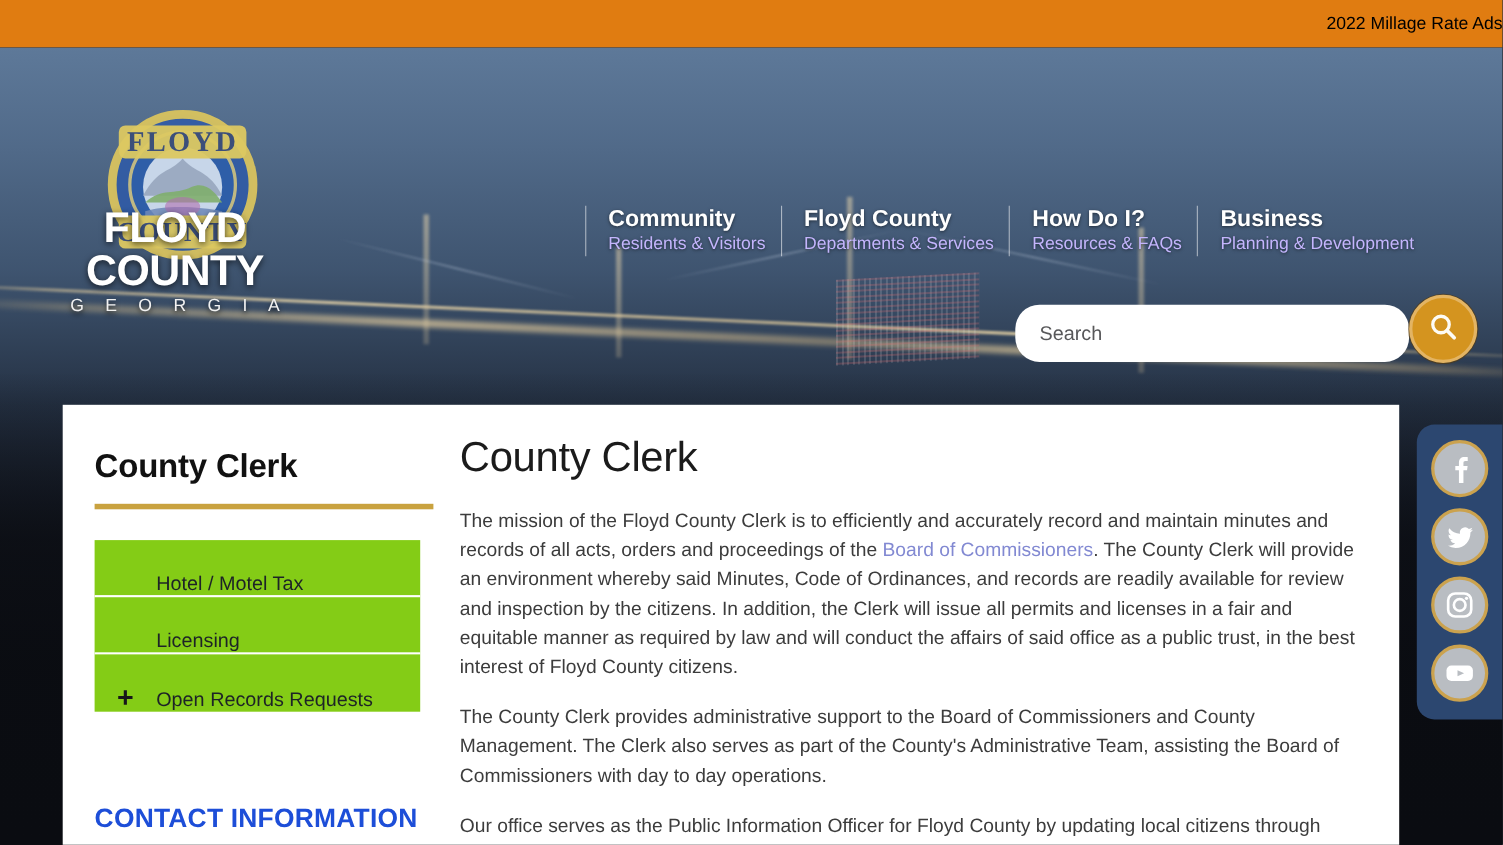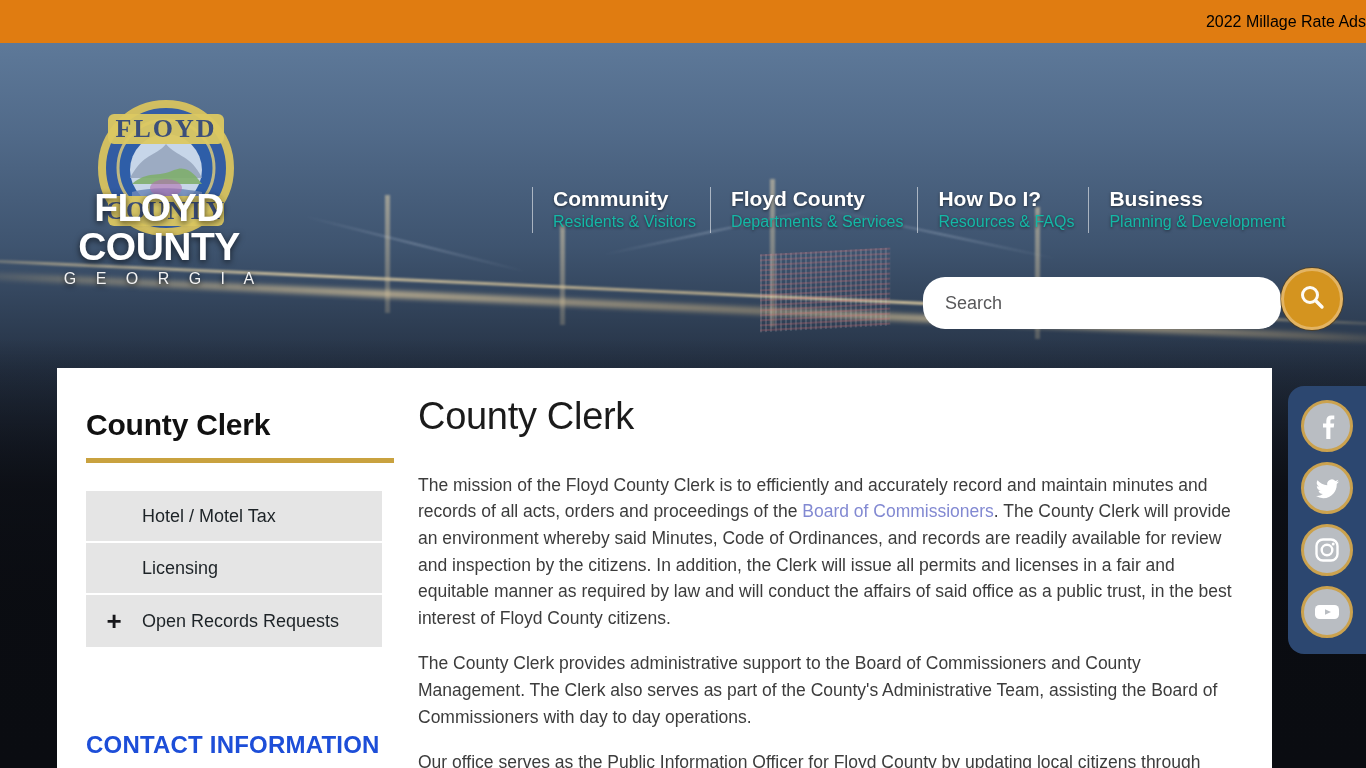--- a/index.html
+++ b/index.html
@@ -170,21 +170,21 @@
   .nav-top {
     font-size: 21px;
     font-weight: bold;
     color: #ffffff;
     line-height: 1.18;
     text-shadow: 0 1px 3px rgba(0,0,0,.55);
     white-space: nowrap;
   }
   .nav-bottom {
     font-size: 16px;
-    color: #14b8a6;
+    color: #c4b5fd;
     line-height: 1.25;
     text-shadow: 0 1px 3px rgba(0,0,0,.55);
     white-space: nowrap;
   }
 
   
   .searchwrap {
     position: absolute;
     left: 923px; top: 234px;
     width: 420px; height: 44px;
@@ -236,23 +236,23 @@
   }
   .sidebar-rule {
     margin-top: 16px;
     height: 5px;
     width: 308px;
     background: #c9a23f;
   }
   .sidebar-menu { margin-top: 28px; }
   .menu-item {
     height: 52px;
-    background: #e5e5e5;
+    background: #84cc16;
     display: flex;
-    align-items: center;
+    align-items: flex-end;
     border-bottom: 2px solid #ffffff;
     cursor: pointer;
   }
   .menu-item:last-child { border-bottom: none; }
   .menu-plus {
     width: 56px;
     text-align: center;
     font-size: 26px;
     font-weight: bold;
     color: #17171a;
@@ -277,21 +277,21 @@
     min-width: 0;
   }
   .page-title {
     font-size: 38px;
     font-weight: 300;
     color: #1b1b1b;
     letter-spacing: -.3px;
     line-height: 1.1;
   }
   .body-p {
-    margin-top: 34px;
+    margin-top: 22px;
     font-size: 17.5px;
     line-height: 1.52;
     color: #3c3c3c;
   }
   .body-p + .body-p { margin-top: 19px; }
   .inline-link {
     color: #8289d2;
     text-decoration: none;
     cursor: pointer;
   }

